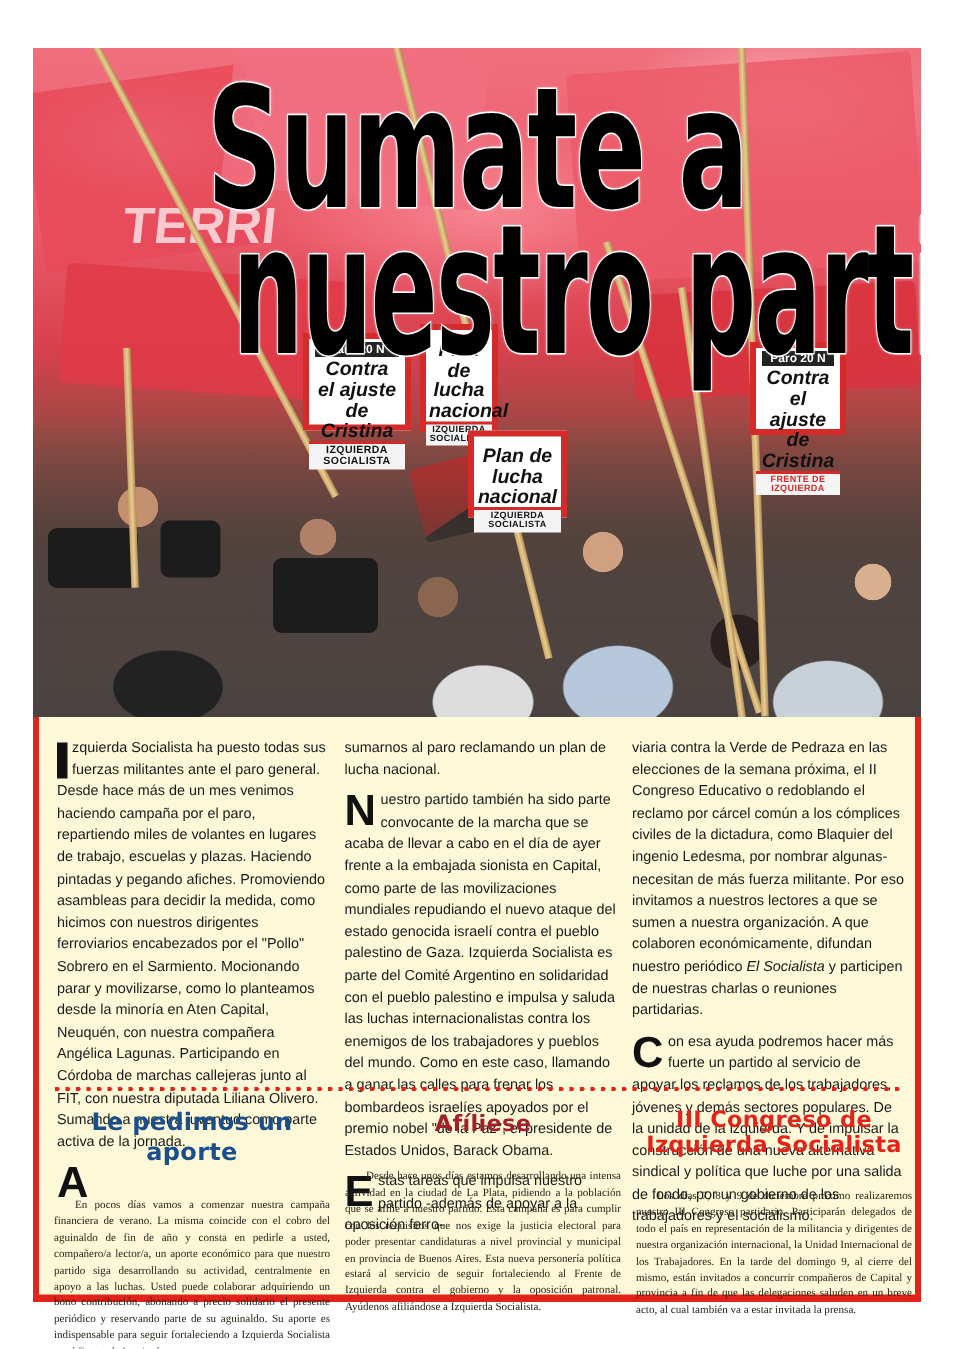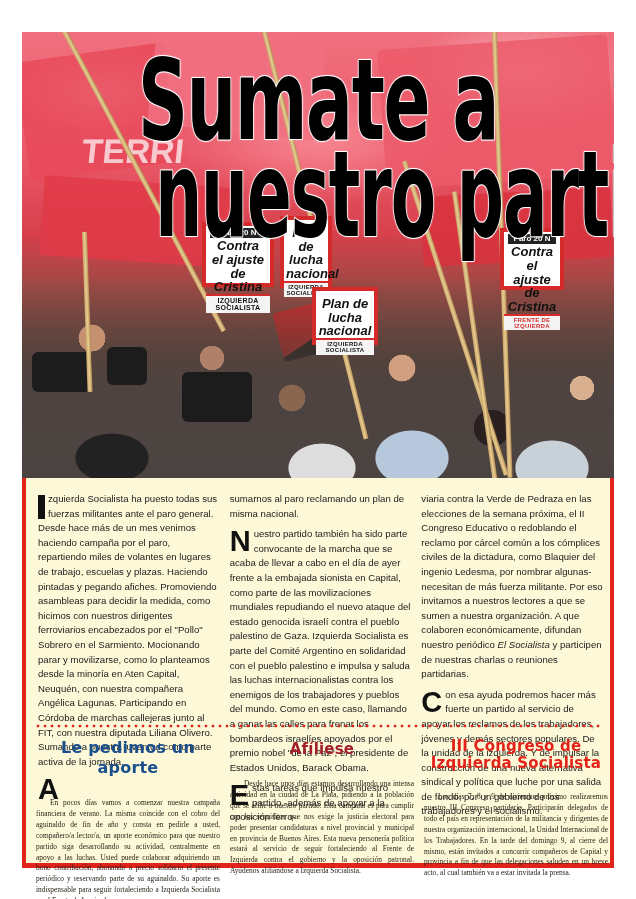--- a/index.html
+++ b/index.html
@@ -133,21 +133,21 @@
   <div class="headline l2">nuestro partido</div>
 </div>
 
 <div class="article">
   <div class="cols">
     <div class="col">
       <p><span class="drop i">I</span><span>zquierda Socialista ha puesto todas sus fuerzas militantes ante el paro general. Desde hace más de un mes venimos haciendo campaña por el paro, repartiendo miles de volantes en lugares de trabajo, escuelas y plazas. Haciendo pintadas y pegando afiches. Promoviendo asambleas para decidir la medida, como hicimos con nuestros dirigentes ferroviarios encabezados por el "Pollo" Sobrero en el Sarmiento. Mocionando parar y movilizarse, como lo planteamos desde la minoría en Aten Capital, Neuquén, con nuestra compañera Angélica Lagunas. Participando en Córdoba de marchas callejeras junto al FIT, con nuestra diputada Liliana Olivero. Sumando a nuestra juventud como parte activa de la jornada.</span></p>
       <p><span class="drop">A</span></p>
     </div>
     <div class="col">
-      <p><span>sumarnos al paro reclamando un plan de misma nacional.</span></p>
+      <p><span>sumarnos al paro reclamando un plan de lucha nacional.</span></p>
       <p><span class="drop">N</span><span>uestro partido también ha sido parte convocante de la marcha que se acaba de llevar a cabo en el día de ayer frente a la embajada sionista en Capital, como parte de las movilizaciones mundiales repudiando el nuevo ataque del estado genocida israelí contra el pueblo palestino de Gaza. Izquierda Socialista es parte del Comité Argentino en solidaridad con el pueblo palestino e impulsa y saluda las luchas internacionalistas contra los enemigos de los trabajadores y pueblos del mundo. Como en este caso, llamando a ganar las calles para frenar los bombardeos israelíes apoyados por el premio nobel "de la Paz", el presidente de Estados Unidos, Barack Obama.</span></p>
       <p><span class="drop">E</span><span>stas tareas que impulsa nuestro partido -además de apoyar a la oposición ferro-</span></p>
     </div>
     <div class="col">
       <p><span>viaria contra la Verde de Pedraza en las elecciones de la semana próxima, el II Congreso Educativo o redoblando el reclamo por cárcel común a los cómplices civiles de la dictadura, como Blaquier del ingenio Ledesma, por nombrar algunas- necesitan de más fuerza militante. Por eso invitamos a nuestros lectores a que se sumen a nuestra organización. A que colaboren económicamente, difundan nuestro periódico </span><span class="em">El Socialista</span><span> y participen de nuestras charlas o reuniones partidarias.</span></p>
       <p><span class="drop">C</span><span>on esa ayuda podremos hacer más fuerte un partido al servicio de apoyar los reclamos de los trabajadores, jóvenes y demás sectores populares. De la unidad de la izquierda. Y de impulsar la construcción de una nueva alternativa sindical y política que luche por una salida de fondo, por un gobierno de los trabajadores y el socialismo.</span></p>
     </div>
   </div>
 
   <div class="dots"></div>

